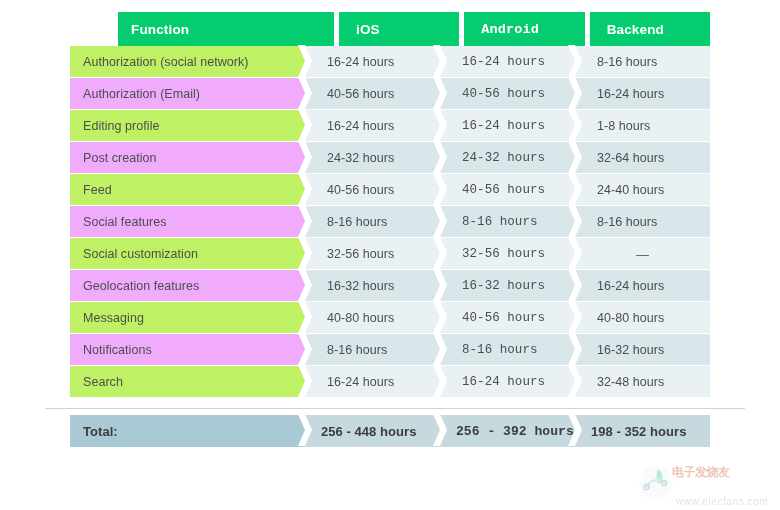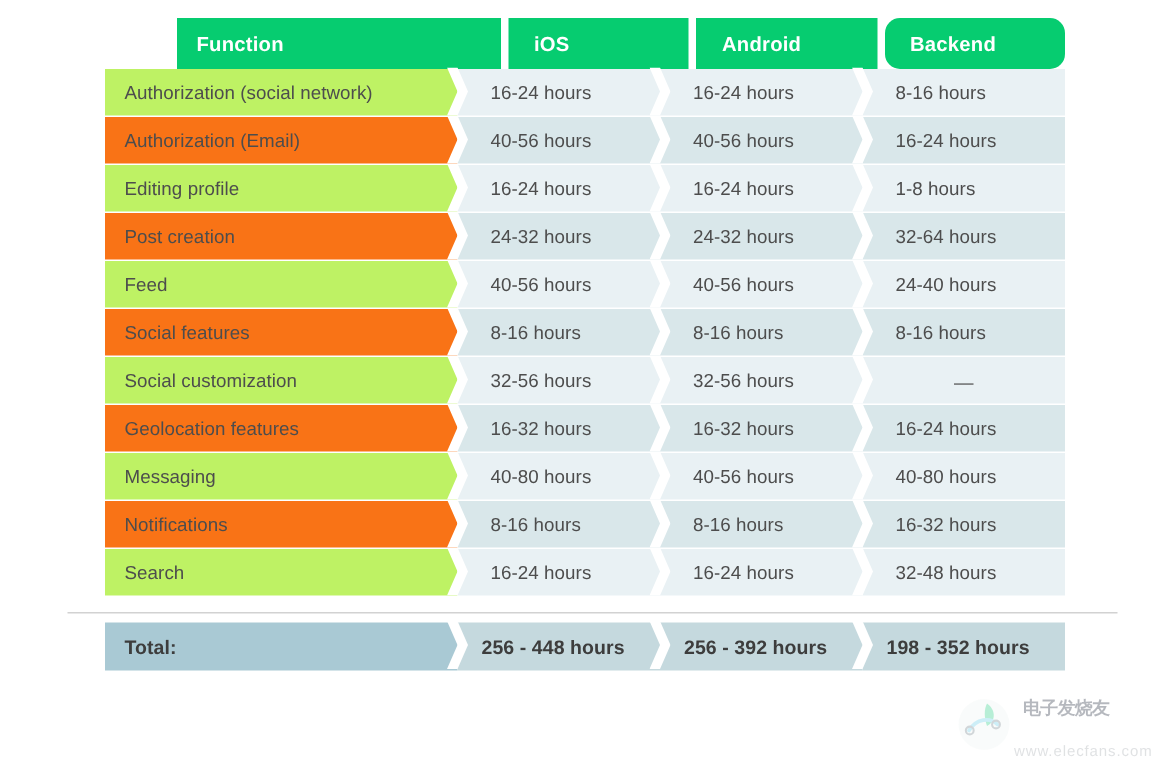--- a/index.html
+++ b/index.html
@@ -41,41 +41,41 @@
     align-items: center;
     font-size: 12.5px;
     color: #4d4d4d;
     letter-spacing: 0.05px;
     white-space: nowrap;
   }
 
   
   .c-func    { width: 235px; padding-left: 13px; }
   .c-ios     { width: 135px; padding-left: 22px; }
-  .c-android { width: 135px; padding-left: 22px; }
+  .c-android { width: 135px; padding-left: 22px; font-family: Liberation Mono, monospace; }
   .c-backend { width: 135px; padding-left: 22px; }
 
   
   .row-head { height: 34px; }
   .row-head .cell {
     height: 34px;
     background: #06cc70;
     color: #ffffff;
     font-weight: bold;
     font-size: 13.5px;
     letter-spacing: 0.15px;
   }
   .row-head .c-func    { width: 235px; padding-left: 13px; margin-left: 48px; }
   .row-head .c-ios     { width: 130px; margin-left: 5px; padding-left: 17px; }
   .row-head .c-android { width: 130px; margin-left: 5px; padding-left: 17px; }
-  .row-head .c-backend { width: 130px; margin-left: 5px; padding-left: 17px; border-radius: 10px; }
+  .row-head .c-backend { width: 130px; margin-left: 5px; padding-left: 17px; }
 
   
   .row-body.odd  .c-func { background: #bef264; }
-  .row-body.even .c-func { background: #f97316; text-align: center; }
+  .row-body.even .c-func { background: #f0abfc; text-align: center; }
 
   .row-body.odd  .c-ios,
   .row-body.odd  .c-android,
   .row-body.odd  .c-backend { background: #e9f1f4; }
   .row-body.even .c-ios,
   .row-body.even .c-android,
   .row-body.even .c-backend { background: #d9e7ea; }
 
   
   .row-body::after {
@@ -145,23 +145,23 @@
     height: 44px;
     opacity: 0.30;
   }
   .wm-logo {
     position: absolute;
     left: 0; top: 3px;
     width: 36px; height: 36px;
   }
   .wm-text-cn {
     position: absolute;
-    left: 44px; top: 2px;
+    left: 34px; top: 2px;
     font-size: 12px;
-    color: #0f172a;
+    color: #c2410c;
     letter-spacing: -0.5px;
     white-space: nowrap;
     font-weight: bold;
   }
   .wm-text-url {
     position: absolute;
     left: 38px; top: 34px;
     font-size: 10px;
     color: #9aa0a6;
     letter-spacing: 0.6px;

